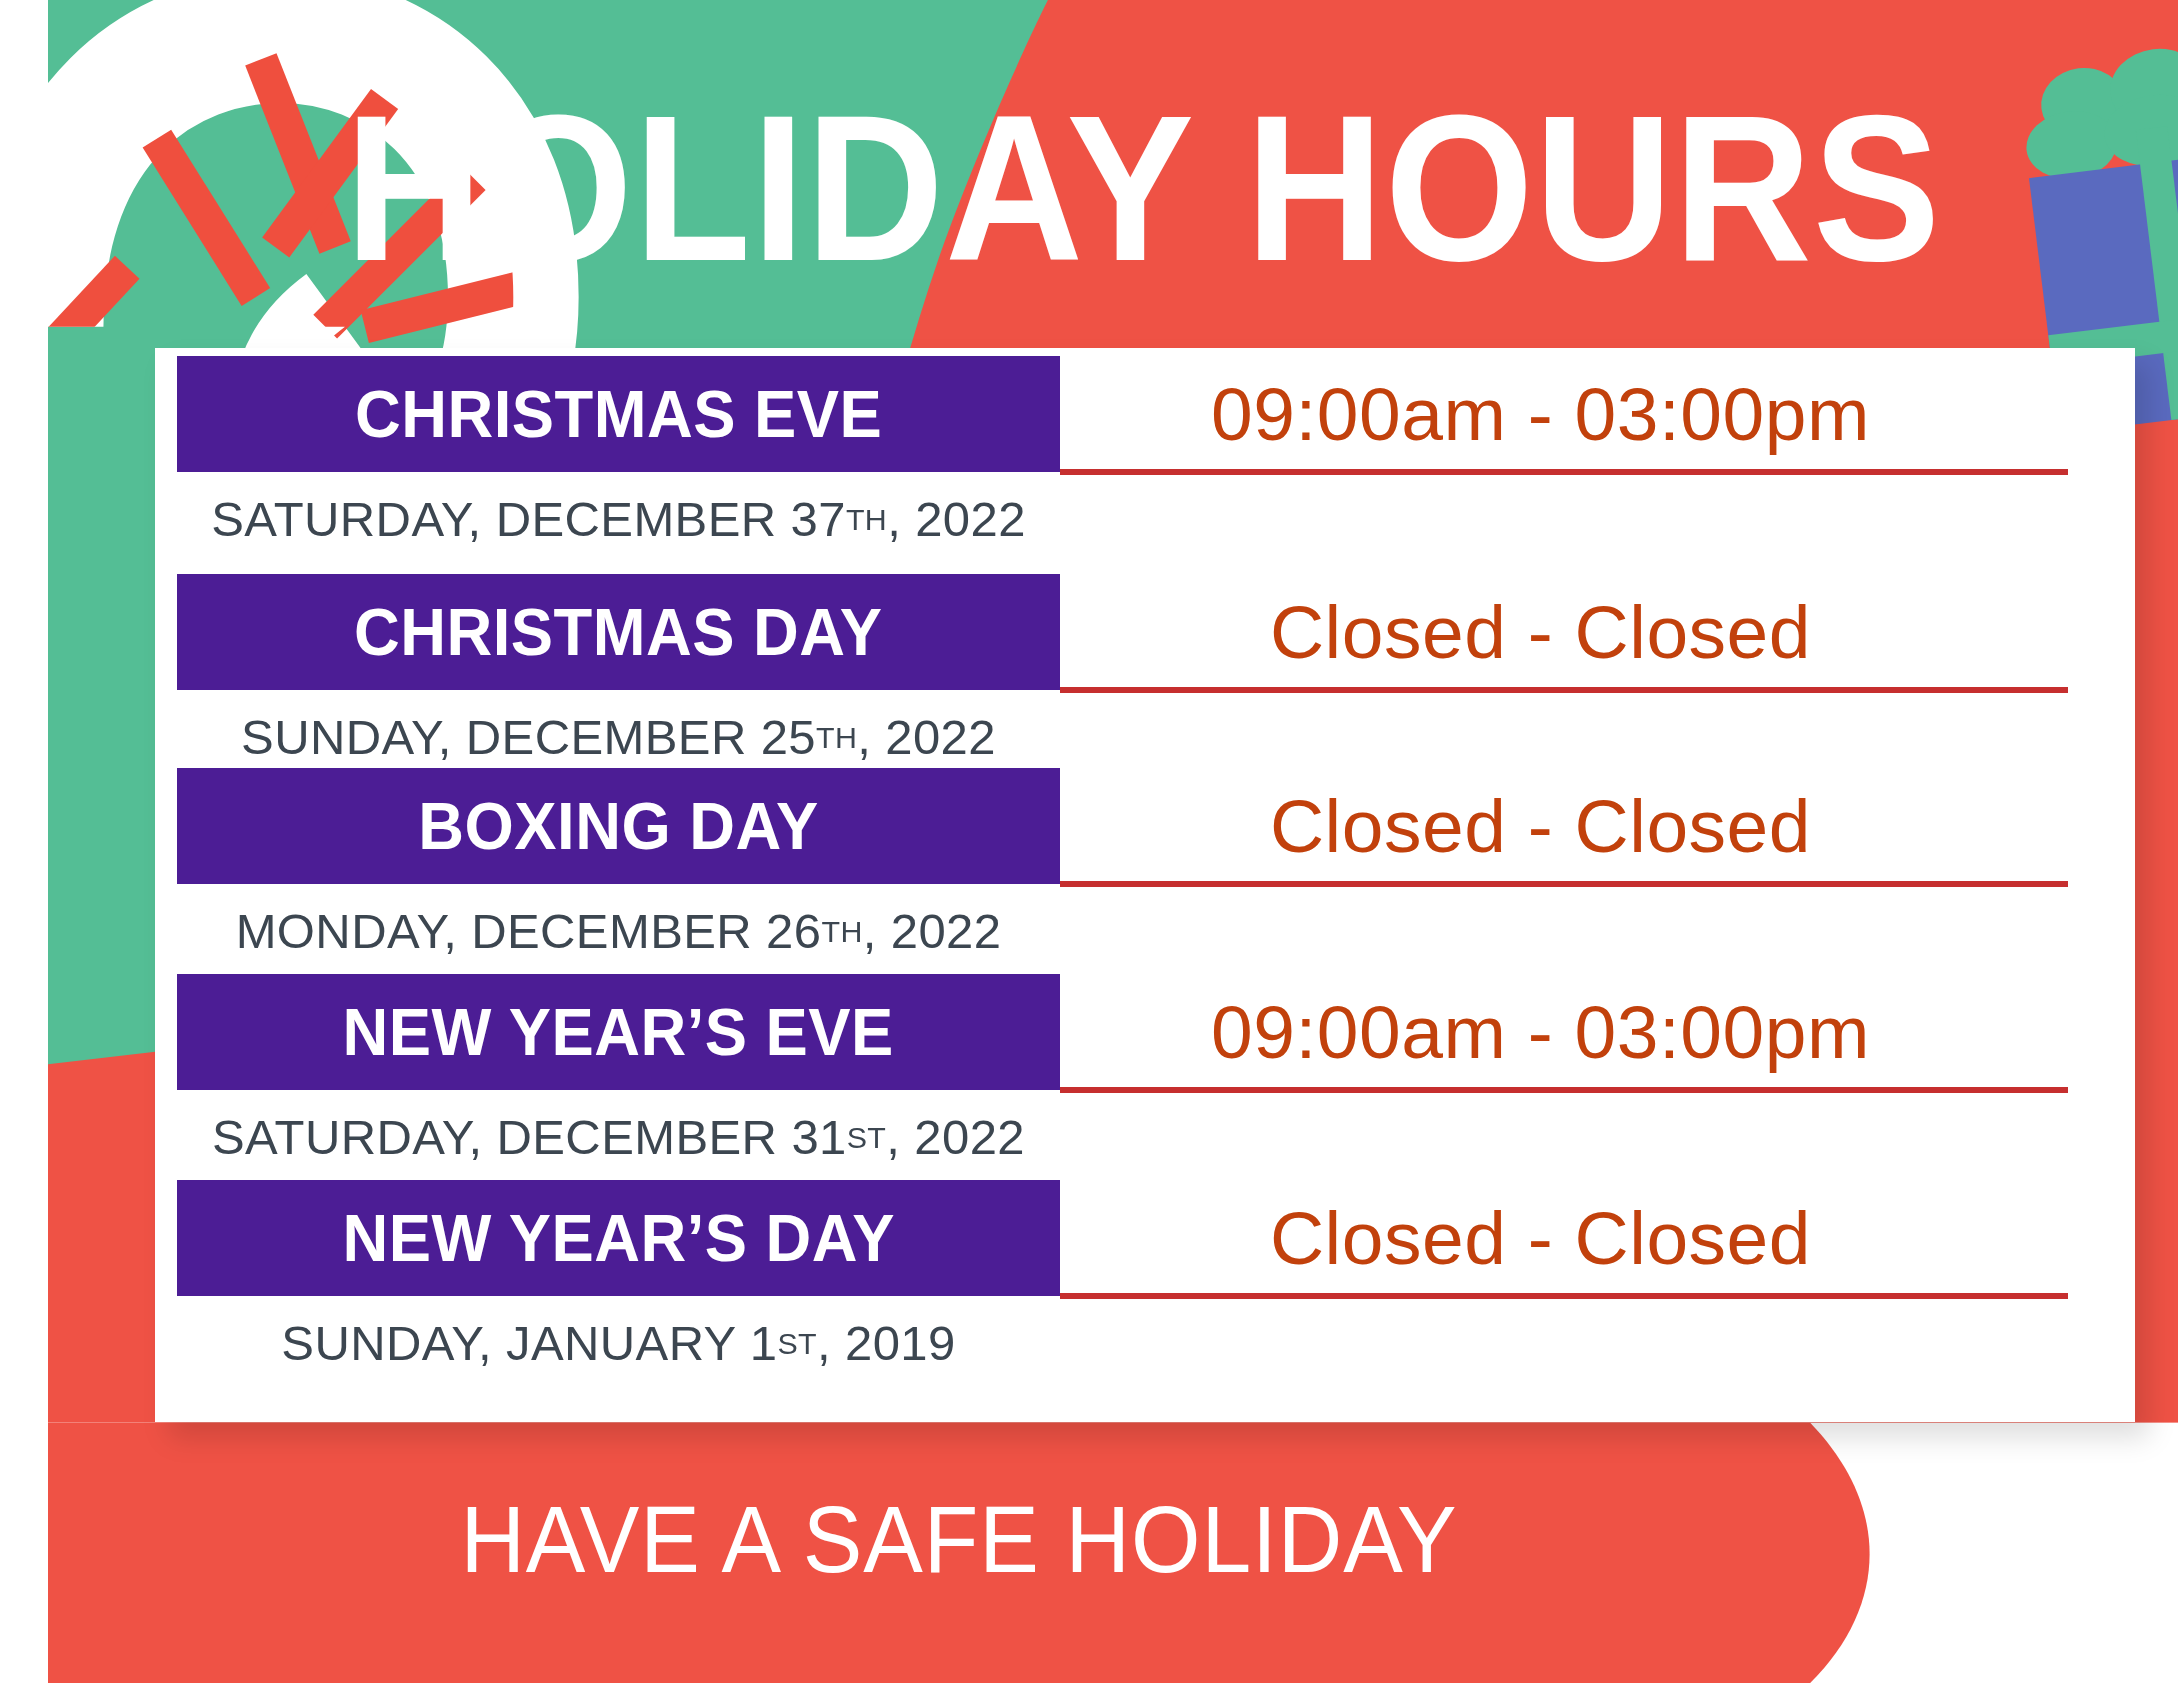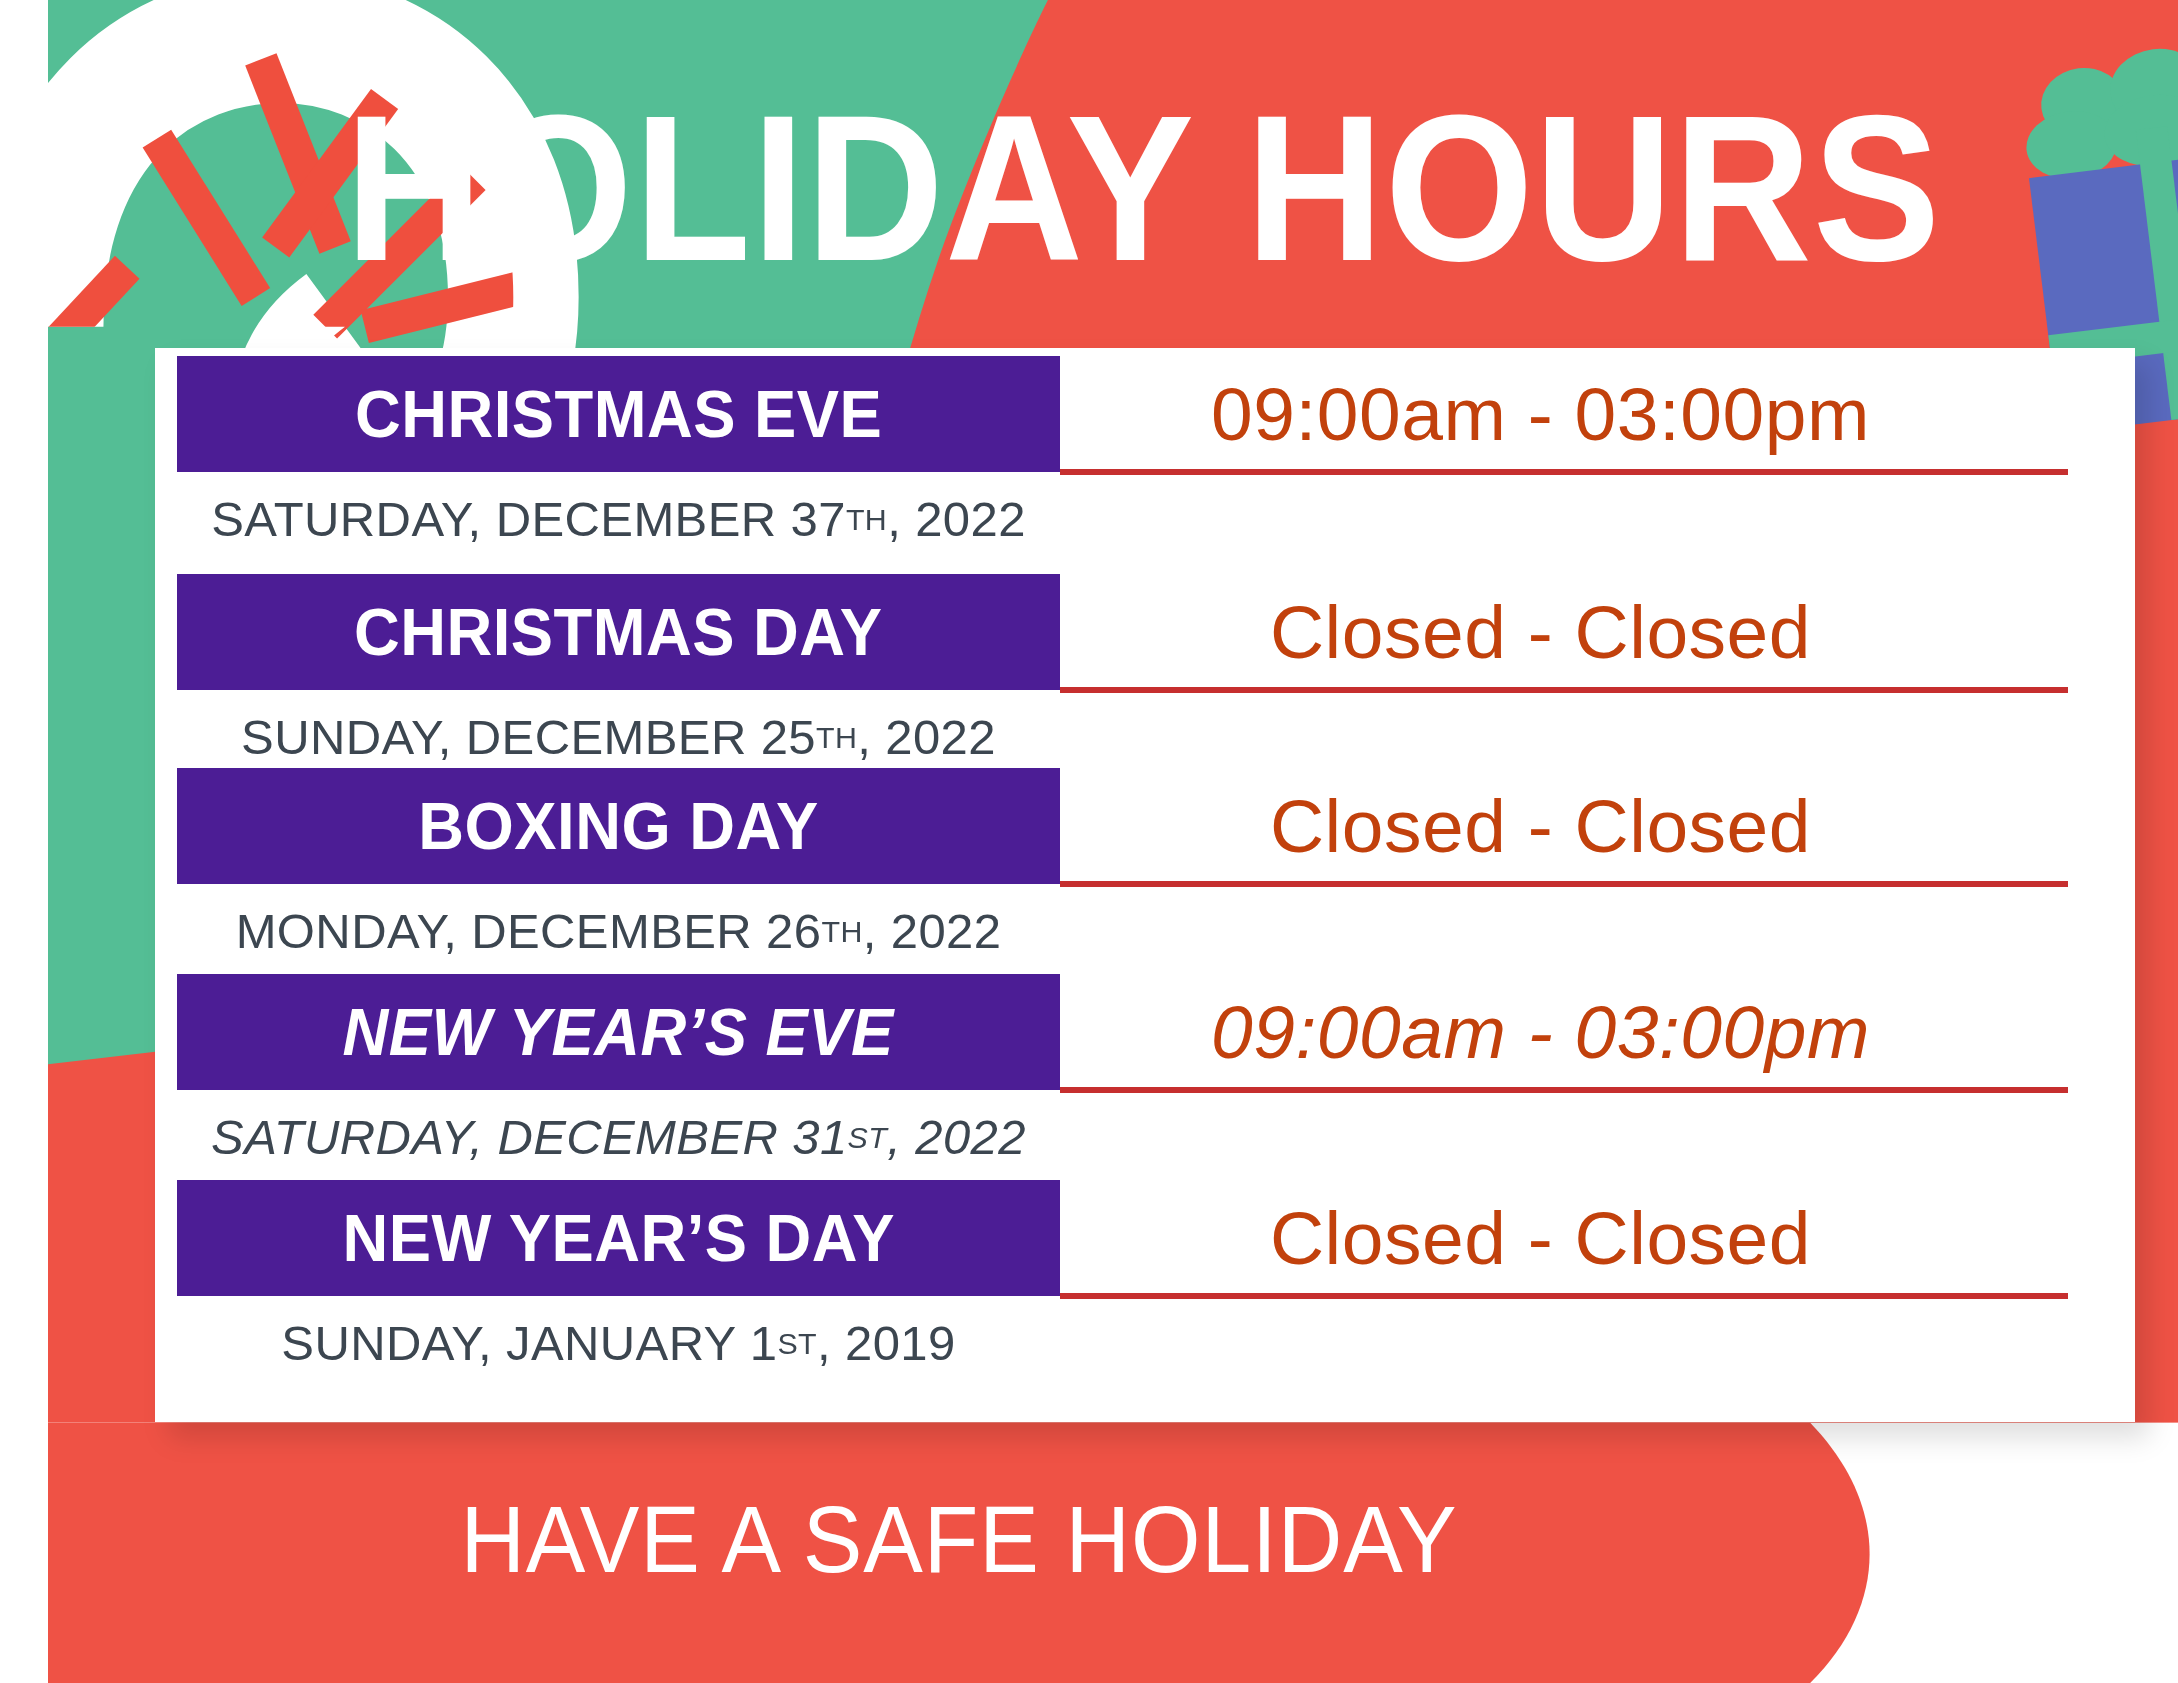--- a/index.html
+++ b/index.html
@@ -66,21 +66,21 @@
 
   .row {
     position: absolute;
     left: 0;
     width: 100%;
     height: 206px;
   }
   .row.r0 { top: 8px; }
   .row.r1 { top: 226px; }
   .row.r2 { top: 420px; }
-  .row.r3 { top: 626px; font-style: italic; }
+  .row.r3 { top: 626px; }
   .row.r4 { top: 832px; text-decoration: underline; }
 
   
   .badge {
     position: absolute;
     left: 22px;
     top: 0;
     width: 883px;
     height: 116px;
     background: #4c1d95;

